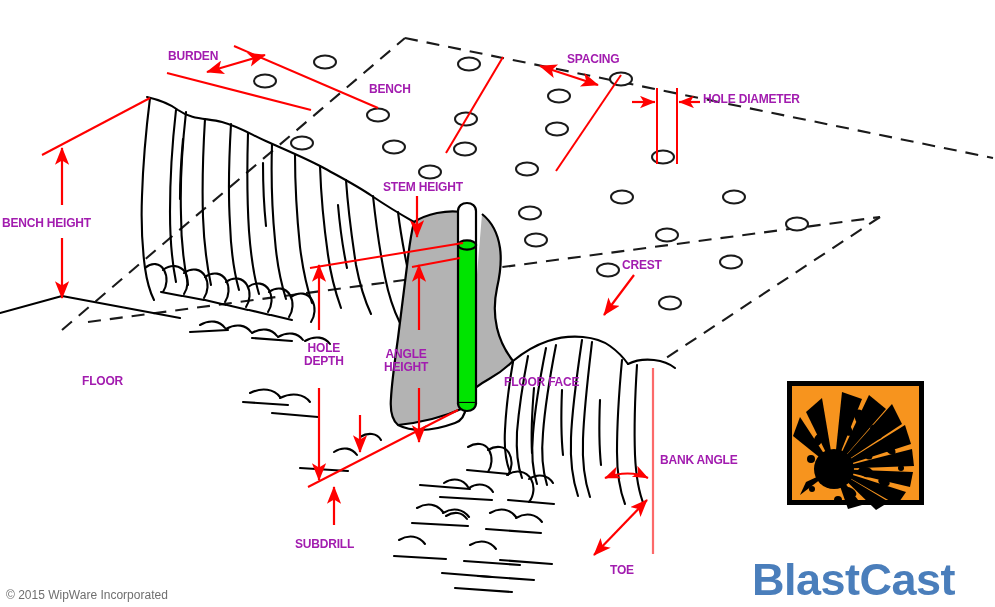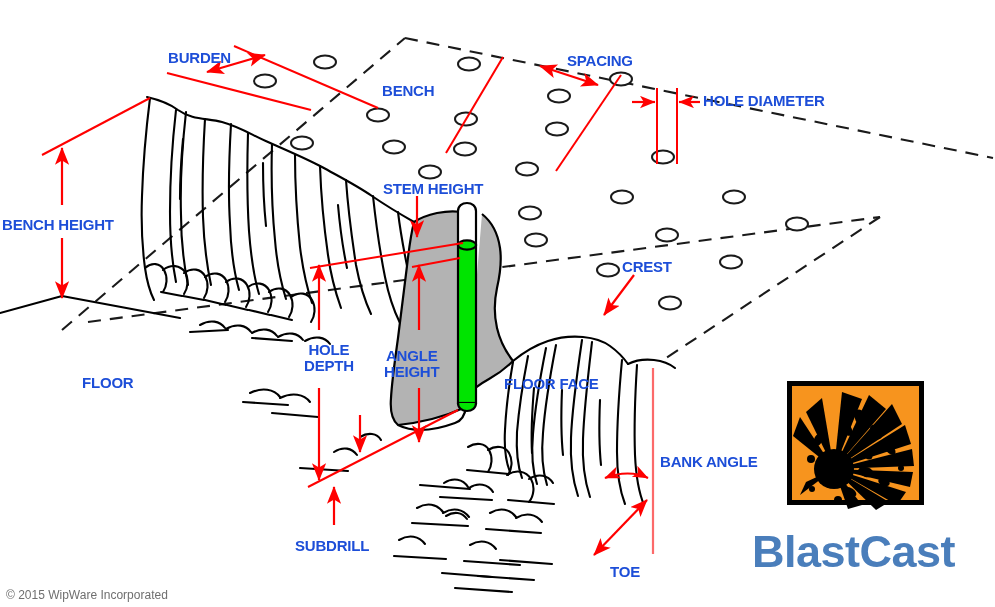--- a/index.html
+++ b/index.html
@@ -20,37 +20,38 @@
   }
   #scene {
     position: absolute;
     left: 0;
     top: 0;
     width: 995px;
     height: 607px;
   }
   .lbl {
     position: absolute;
-    color: #1d4ed8;
+    color: #a21caf;
     font-family: "Liberation Sans", sans-serif;
     font-weight: bold;
-    font-size: 15px;
+    font-size: 12px;
     letter-spacing: -0.2px;
     white-space: nowrap;
     line-height: 1.05;
   }
   .lbl.two-line { text-align: center; }
   .brand {
     position: absolute;
     color: #4a7ebb;
     font-family: "Liberation Sans", sans-serif;
     font-weight: bold;
     font-size: 45px;
     letter-spacing: -0.5px;
     white-space: nowrap;
+    margin-top: 28px;
   }
   .copyright {
     position: absolute;
     color: #6f6f6f;
     font-family: "Liberation Sans", sans-serif;
     font-size: 12px;
     white-space: nowrap;
   }
 </style>
 </head>
@@ -340,21 +341,21 @@
           <circle cx="838" cy="500" r="4"></circle>
           <circle cx="812" cy="489" r="3"></circle>
         </g>
       </g>
 
     </g>
   </svg>
 
   <div class="lbl" style="left:168px; top:50px;">BURDEN</div>
 
-  <div class="lbl" style="left:382px; top:83px;text-align:right;">BENCH</div>
+  <div class="lbl" style="left:369px; top:83px;text-align:right;">BENCH</div>
 
   <div class="lbl" style="left:567px; top:53px;">SPACING</div>
 
   <div class="lbl" style="left:703px; top:93px;">HOLE DIAMETER</div>
 
   <div class="lbl" style="left:2px; top:217px;">BENCH HEIGHT</div>
 
   <div class="lbl" style="left:377px; top:181px;margin-left:6px;">STEM HEIGHT</div>
 
   <div class="lbl" style="left:622px; top:259px;">CREST</div>

